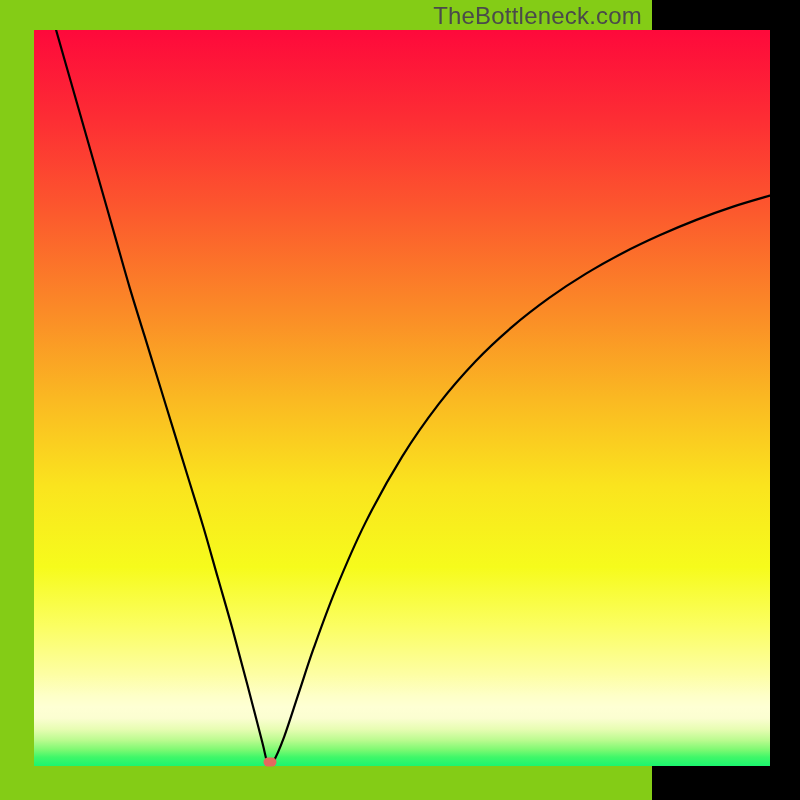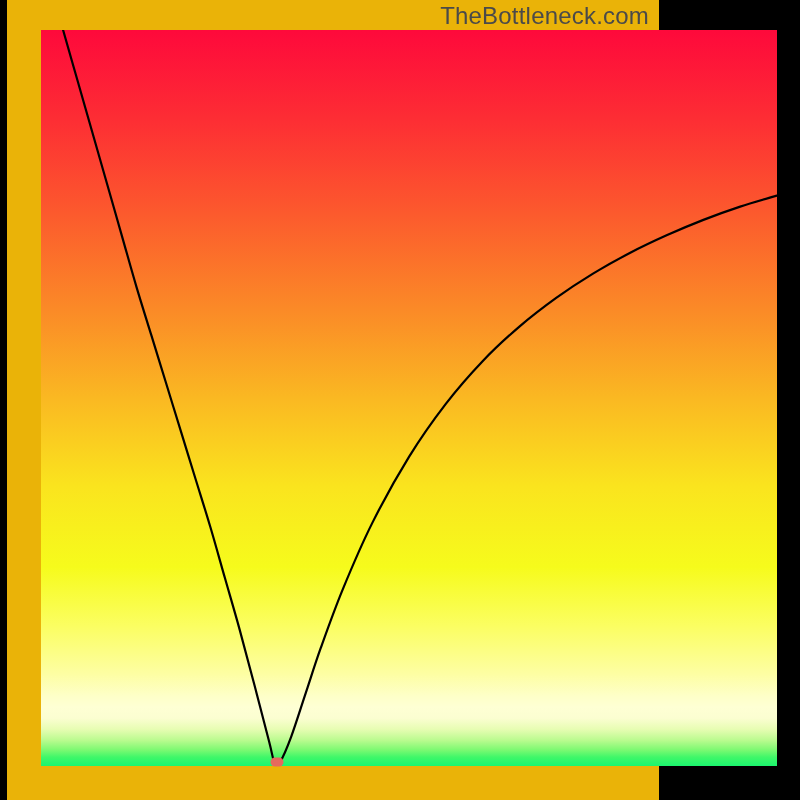--- a/index.html
+++ b/index.html
@@ -8,22 +8,21 @@
     width: 800px;
     height: 800px;
     overflow: hidden;
     background: #000;
     font-family: Arial, Helvetica, sans-serif;
   }
   .frame {
     position: relative;
     width: 652px;
     height: 800px;
-    background: #eab308;
-    margin-left: 7px;
+    background: #84cc16;
   }
   .watermark {
     position: absolute;
     top: 2px;
     right: 10px;
     color: #4a4a4a;
     font-size: 24px;
     font-weight: 400;
     letter-spacing: 0.2px;
     z-index: 5;

